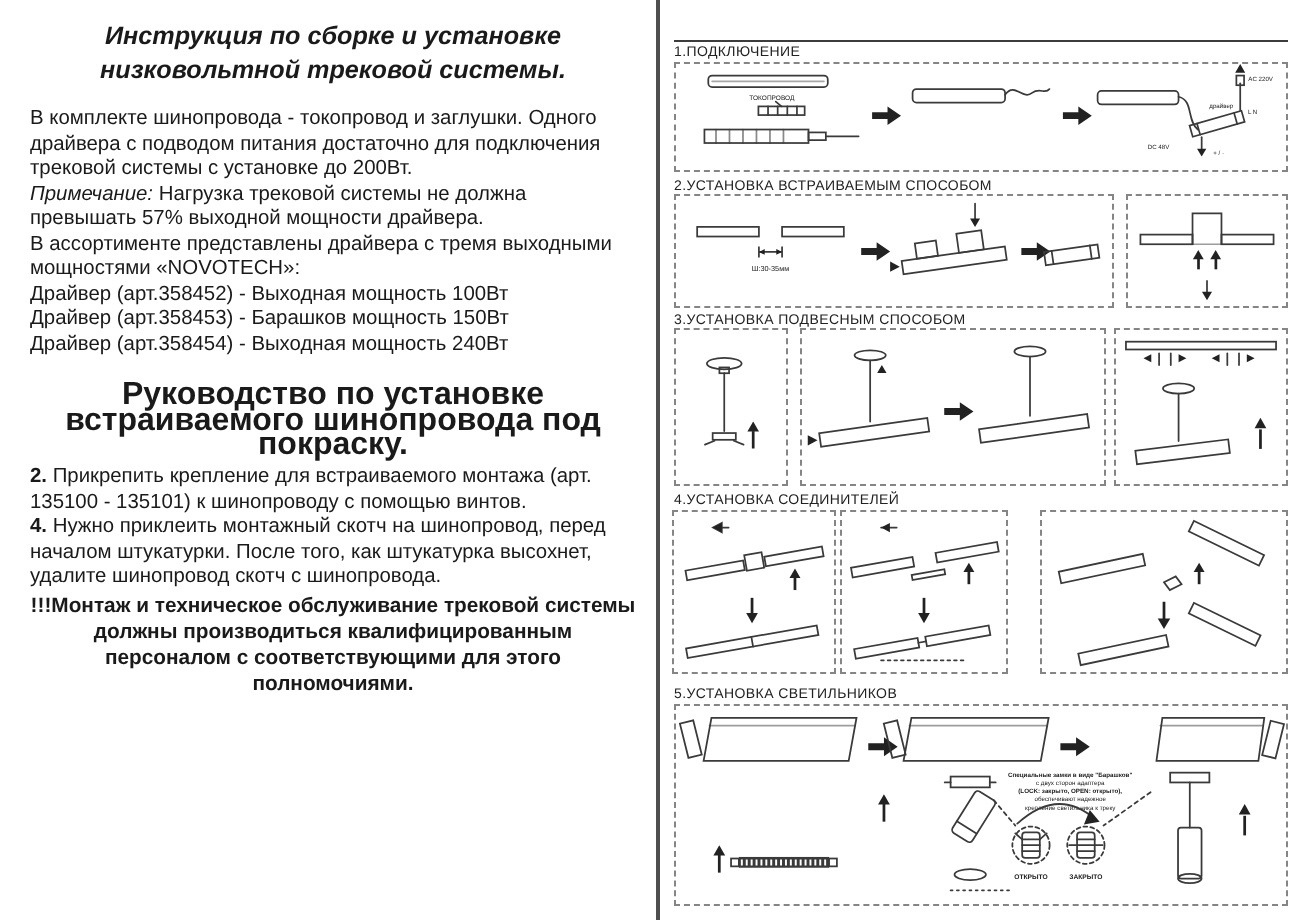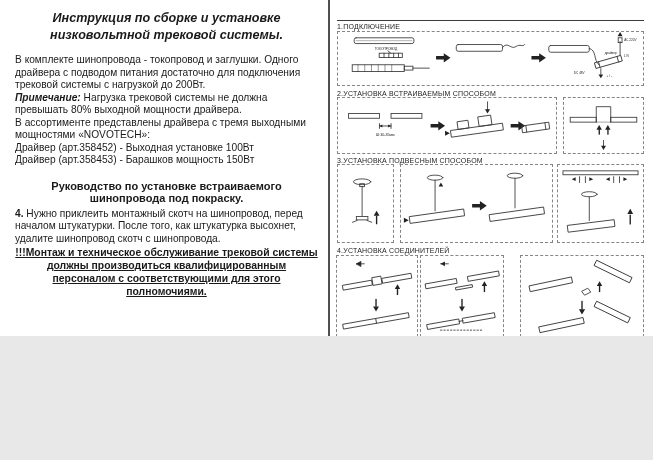--- a/index.html
+++ b/index.html
@@ -1,26 +1,26 @@
 <!DOCTYPE html>
 <html><head>
 <meta charset="utf-8">
 <style>
   html,body{margin:0;padding:0;background:#e8e8e8;}
-  .page{position:relative;width:653px;height:336px;background:#ffffff;overflow:hidden;
+  .page{position:relative;width:653px;height:460px;background:#ffffff;overflow:hidden;
         font-family:"Liberation Sans",sans-serif;color:#1a1a1a;}
   .left-col{position:absolute;left:0;top:0;width:328px;height:460px;box-sizing:border-box;
             padding:6px 10px 0 15px;}
   .title{font-size:12.6px;font-weight:bold;font-style:italic;text-align:center;
          margin:4px 0 11px;line-height:1.32;}
   .body{font-size:10.2px;line-height:12.5px;margin:0;}
-  .bi{font-weight:bold;font-style:italic;}
+  .bi{font-weight:normal;font-style:italic;}
   .bnum{font-weight:bold;}
-  .subheading{font-size:11px;font-weight:bold;text-align:center;margin:13px 6px 3px;line-height:12.6px;}
-  .warning{font-size:10.4px;font-weight:bold;text-align:center;margin:1px 0 0;line-height:13px;text-decoration:underline;}
+  .subheading{font-size:16px;font-weight:bold;text-align:center;margin:13px 6px 3px;line-height:12.6px;}
+  .warning{font-size:10.4px;font-weight:bold;text-align:center;margin:1px 0 0;line-height:13px;}
   .divider{position:absolute;left:328px;top:0;width:2px;height:460px;background:#4f4f4f;}
   .topline{position:absolute;left:337px;top:20px;width:307px;height:1px;background:#3c3c3c;}
   .sec-header{position:absolute;font-size:7px;letter-spacing:.2px;color:#222;white-space:nowrap;}
   .dashed-box{position:absolute;border:1px dashed #858585;box-sizing:border-box;background:#fff;}
   .dashed-box svg{display:block;width:100%;height:100%;}
   svg text{font-family:"Liberation Sans",sans-serif;fill:#1a1a1a;}
   .s{stroke:#3a3a3a;fill:none;stroke-width:.9;stroke-linecap:round;}
   .f{fill:#222;stroke:none;}
   .hidden-defs{position:absolute;width:0;height:0;}
 </style>
@@ -32,26 +32,28 @@
     <pattern id="hatch" width="4" height="4" patternUnits="userSpaceOnUse" patternTransform="rotate(45)">
       <line x1="0" y1="0" x2="0" y2="4" stroke="#555" stroke-width="1"></line>
     </pattern>
   </defs>
 </svg>
 
 <div class="page">
 
   <div class="left-col">
     <h1 class="title">Инструкция по сборке и установке низковольтной трековой системы.</h1>
-    <p class="body">В комплекте шинопровода - токопровод и заглушки. Одного драйвера с подводом питания достаточно для подключения трековой системы с нагрузкой до 200Вт.</p>
-    <p class="body"><span class="bi">Примечание:</span> <span>Нагрузка трековой системы не должна превышать 80% выходной мощности драйвера.</span></p>
+    <p class="body">В комплекте шинопровода - токопровод и заглушки. Одного драйвера с подводом питания достаточно для подключения трековой системы с установке до 200Вт.</p>
+    <p class="body"><span class="bi">Примечание:</span> <span>Нагрузка трековой системы не должна превышать 57% выходной мощности драйвера.</span></p>
     <p class="body">В ассортименте представлены драйвера с тремя выходными мощностями «NOVOTECH»:</p>
-    <p class="body">Драйвер (арт.358452) - Выходная установке 100Вт</p>
+    <p class="body">Драйвер (арт.358452) - Выходная мощность 100Вт</p>
     <p class="body">Драйвер (арт.358453) - Барашков мощность 150Вт</p>
+    <p class="body">Драйвер (арт.358454) - Выходная мощность 240Вт</p>
     <h2 class="subheading">Руководство по установке встраиваемого шинопровода под покраску.</h2>
+    <p class="body"><span class="bnum">2.</span> <span>Прикрепить крепление для встраиваемого монтажа (арт. 135100 - 135101) к шинопроводу с помощью винтов.</span></p>
     <p class="body"><span class="bnum">4.</span> <span>Нужно приклеить монтажный скотч на шинопровод, перед началом штукатурки. После того, как штукатурка высохнет, удалите шинопровод скотч с шинопровода.</span></p>
     <p class="warning">!!!Монтаж и техническое обслуживание трековой системы должны производиться квалифицированным персоналом с соответствующими для этого полномочиями.</p>
   </div>
 
   <div class="divider"></div>
 
   <div>
     <div class="topline"></div>
 
     <div class="sec-header" style="left:337px;top:23px;">1.ПОДКЛЮЧЕНИЕ</div>

